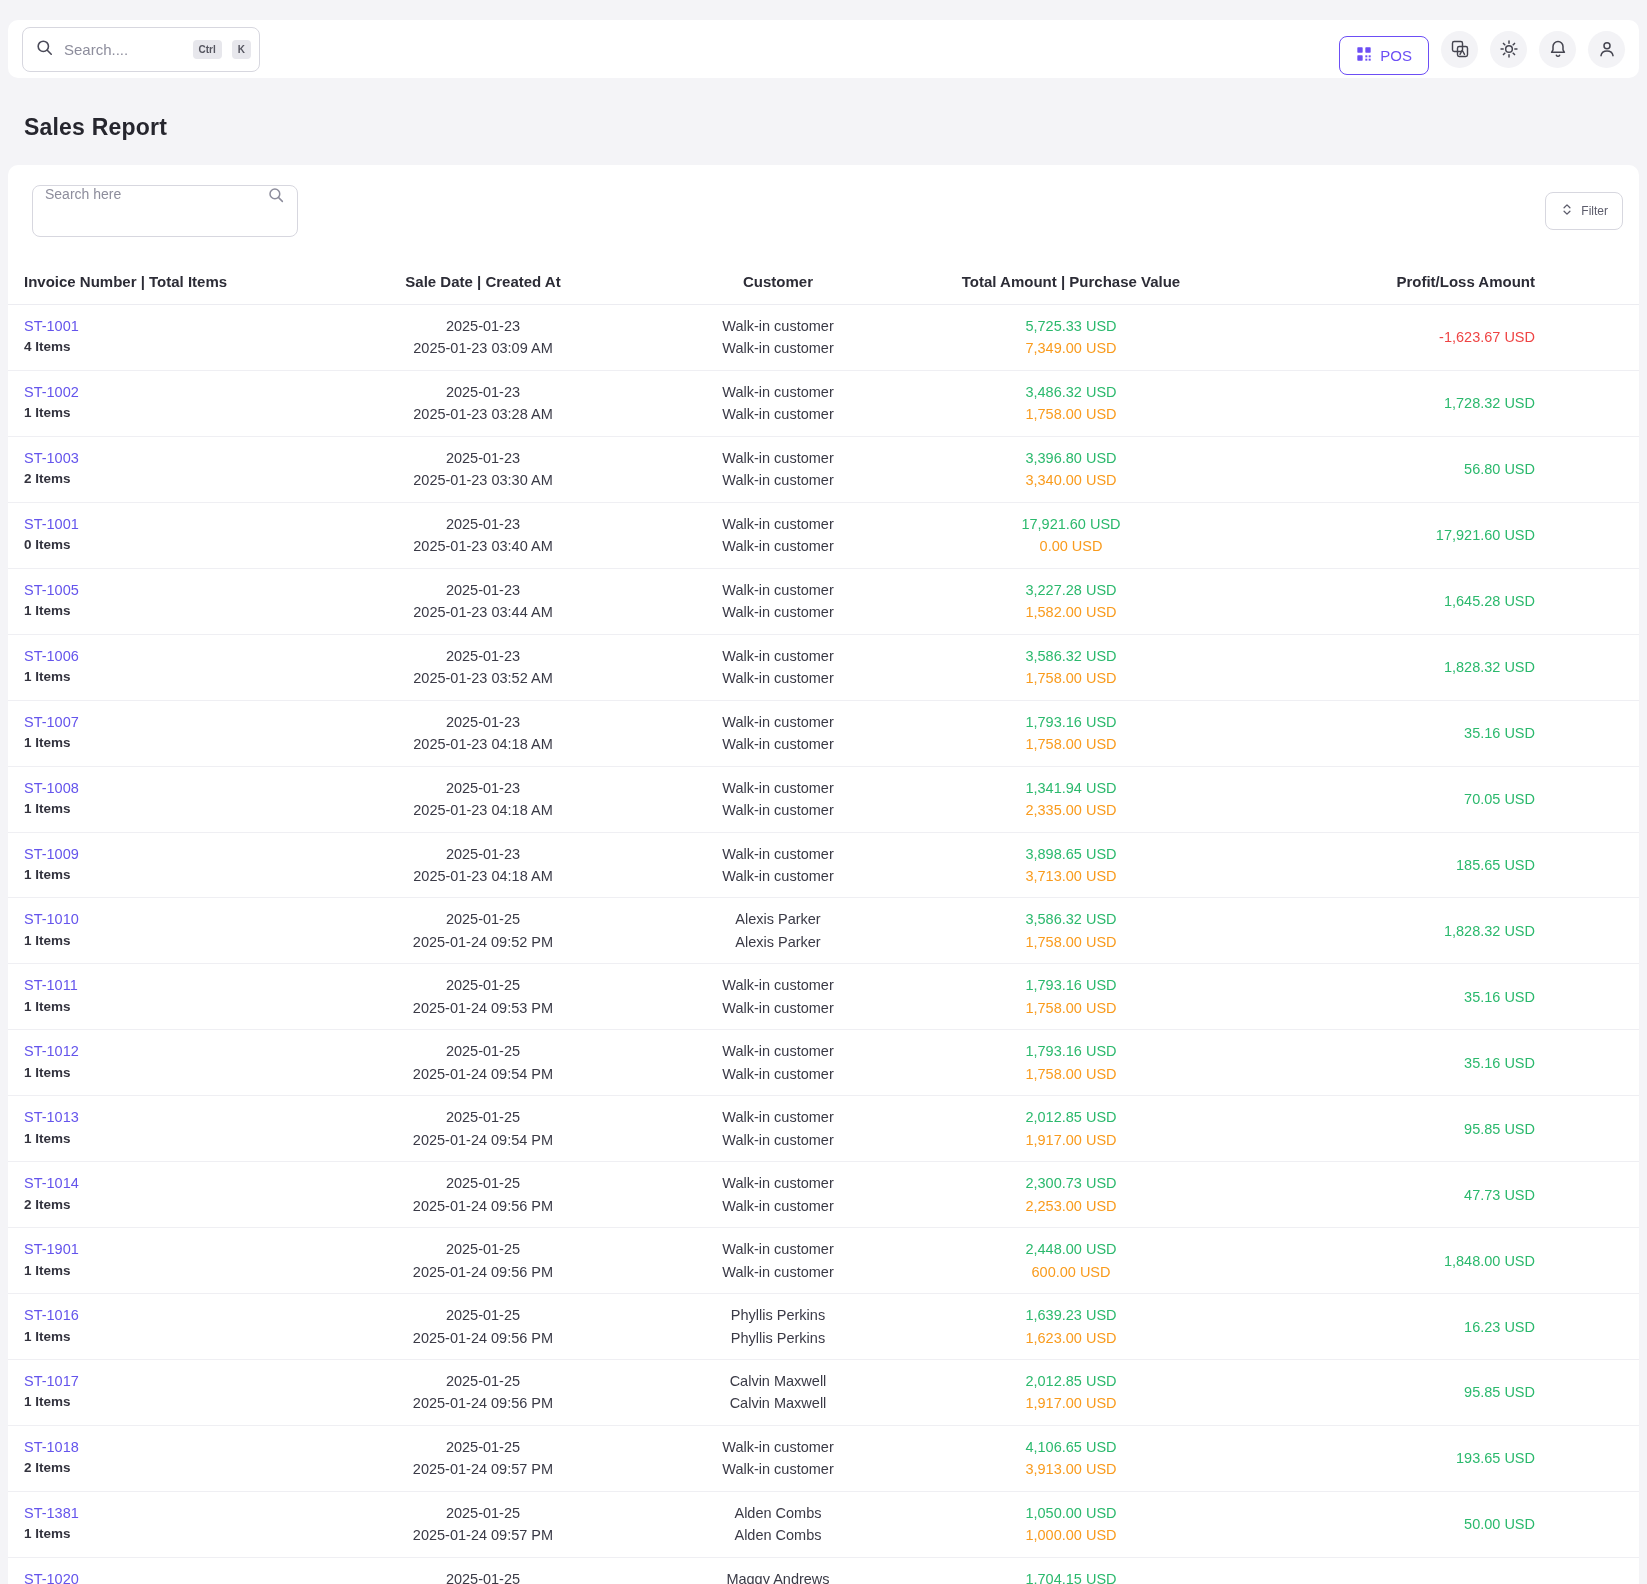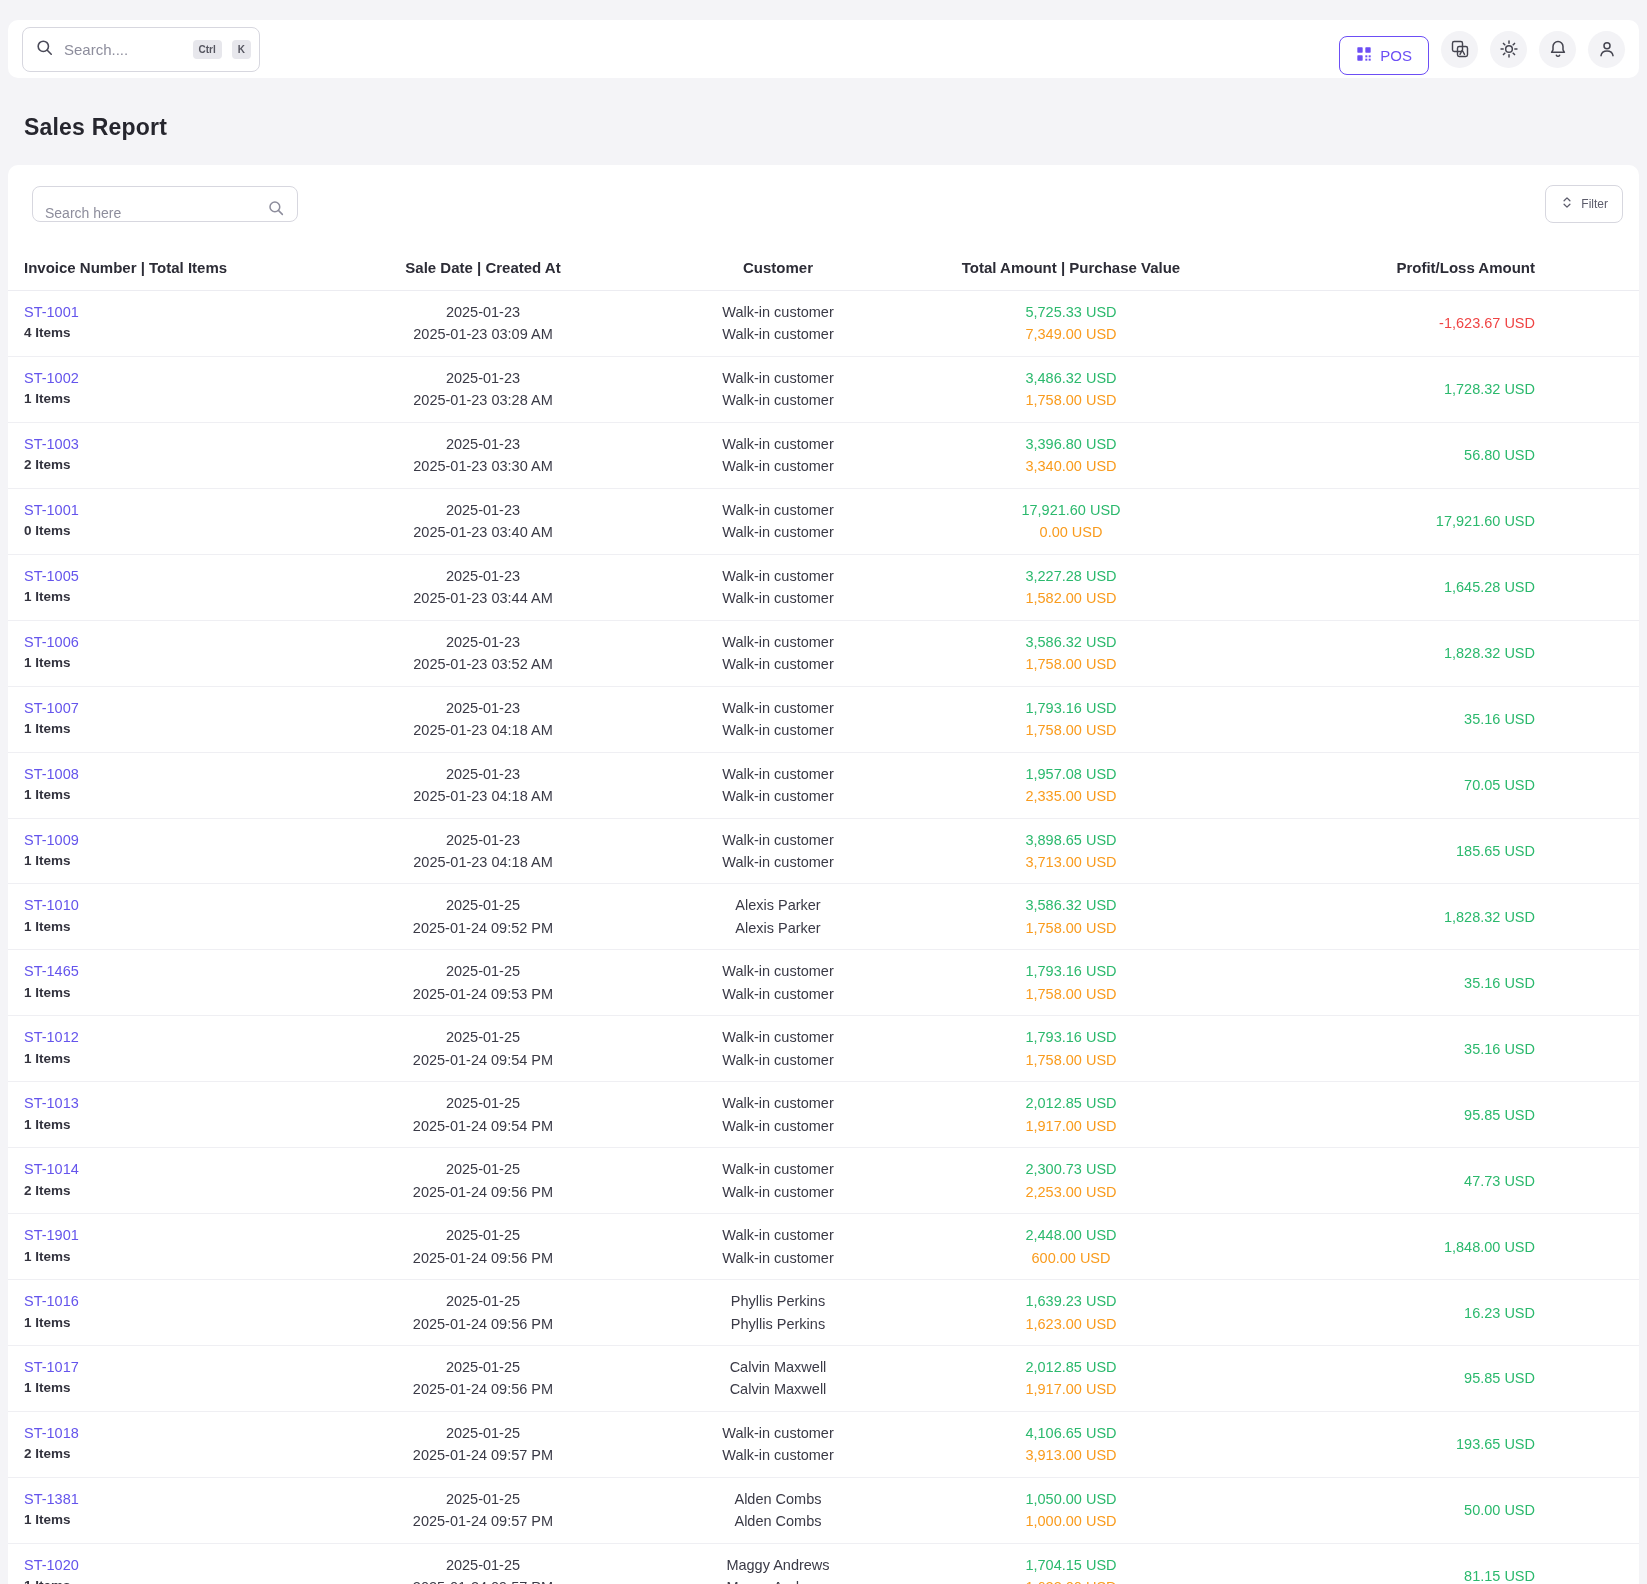--- a/index.html
+++ b/index.html
@@ -57,22 +57,22 @@
   .card {
     margin: 0 8px 8px 8px;
     background: #fff; border-radius: 10px;
     padding-top: 20px;
   }
   .card-toolbar {
     display: flex; justify-content: space-between; align-items: center;
     padding: 0 16px 0 24px;
   }
   .table-search {
-    display: flex; align-items: flex-end;
-    width: 266px; height: 36px;
+    display: flex; align-items: flex-start;
+    width: 266px; height: 52px;
     border: 1px solid #d7d7df; border-radius: 8px;
     padding: 0 12px; background: #fff;
   }
   .table-search input {
     border: none; outline: none; flex: 1; font-size: 14px;
     color: #55555f; font-family: inherit; background: transparent;
   }
   .table-search input::placeholder { color: #8d8d9c; }
   .filter-btn {
     display: flex; align-items: center; gap: 7px;
@@ -375,21 +375,21 @@
     </div>
     <div class="c2">
       <div class="cell-line date-line">2025-01-23</div>
       <div class="cell-line date-line">2025-01-23 04:18 AM</div>
     </div>
     <div class="c3">
       <div class="cell-line cust-line">Walk-in customer</div>
       <div class="cell-line cust-line">Walk-in customer</div>
     </div>
     <div class="c4">
-      <div class="cell-line total-line">1,957.08 USD</div>
+      <div class="cell-line total-line">1,341.94 USD</div>
       <div class="cell-line purchase-line">2,335.00 USD</div>
     </div>
     <div class="c5">
       <span class="profit-pos">70.05 USD</span>
     </div>
   </div>
 
   <div class="tbl-row">
     <div class="c1">
       <a class="cell-line invoice-link">ST-1009</a>
@@ -429,21 +429,21 @@
       <div class="cell-line total-line">3,586.32 USD</div>
       <div class="cell-line purchase-line">1,758.00 USD</div>
     </div>
     <div class="c5">
       <span class="profit-pos">1,828.32 USD</span>
     </div>
   </div>
 
   <div class="tbl-row">
     <div class="c1">
-      <a class="cell-line invoice-link">ST-1465</a>
+      <a class="cell-line invoice-link">ST-1011</a>
       <div class="cell-line items-line">1 Items</div>
     </div>
     <div class="c2">
       <div class="cell-line date-line">2025-01-25</div>
       <div class="cell-line date-line">2025-01-24 09:53 PM</div>
     </div>
     <div class="c3">
       <div class="cell-line cust-line">Walk-in customer</div>
       <div class="cell-line cust-line">Walk-in customer</div>
     </div>

